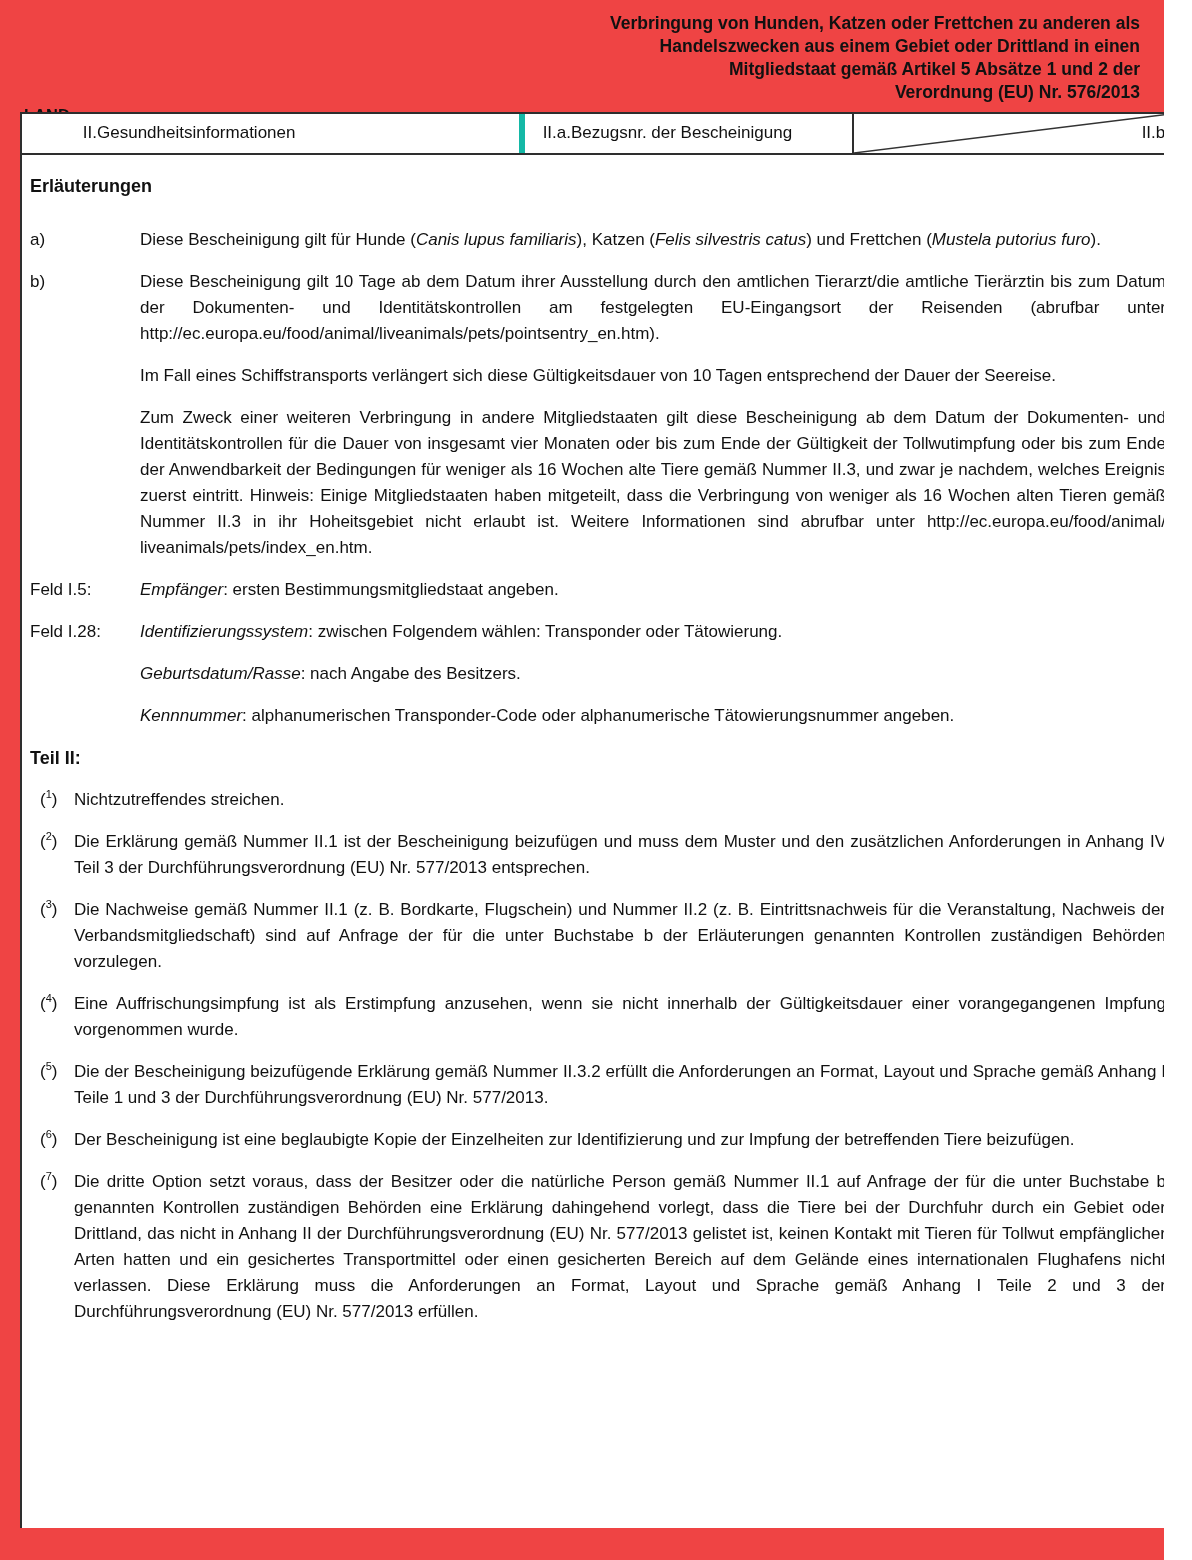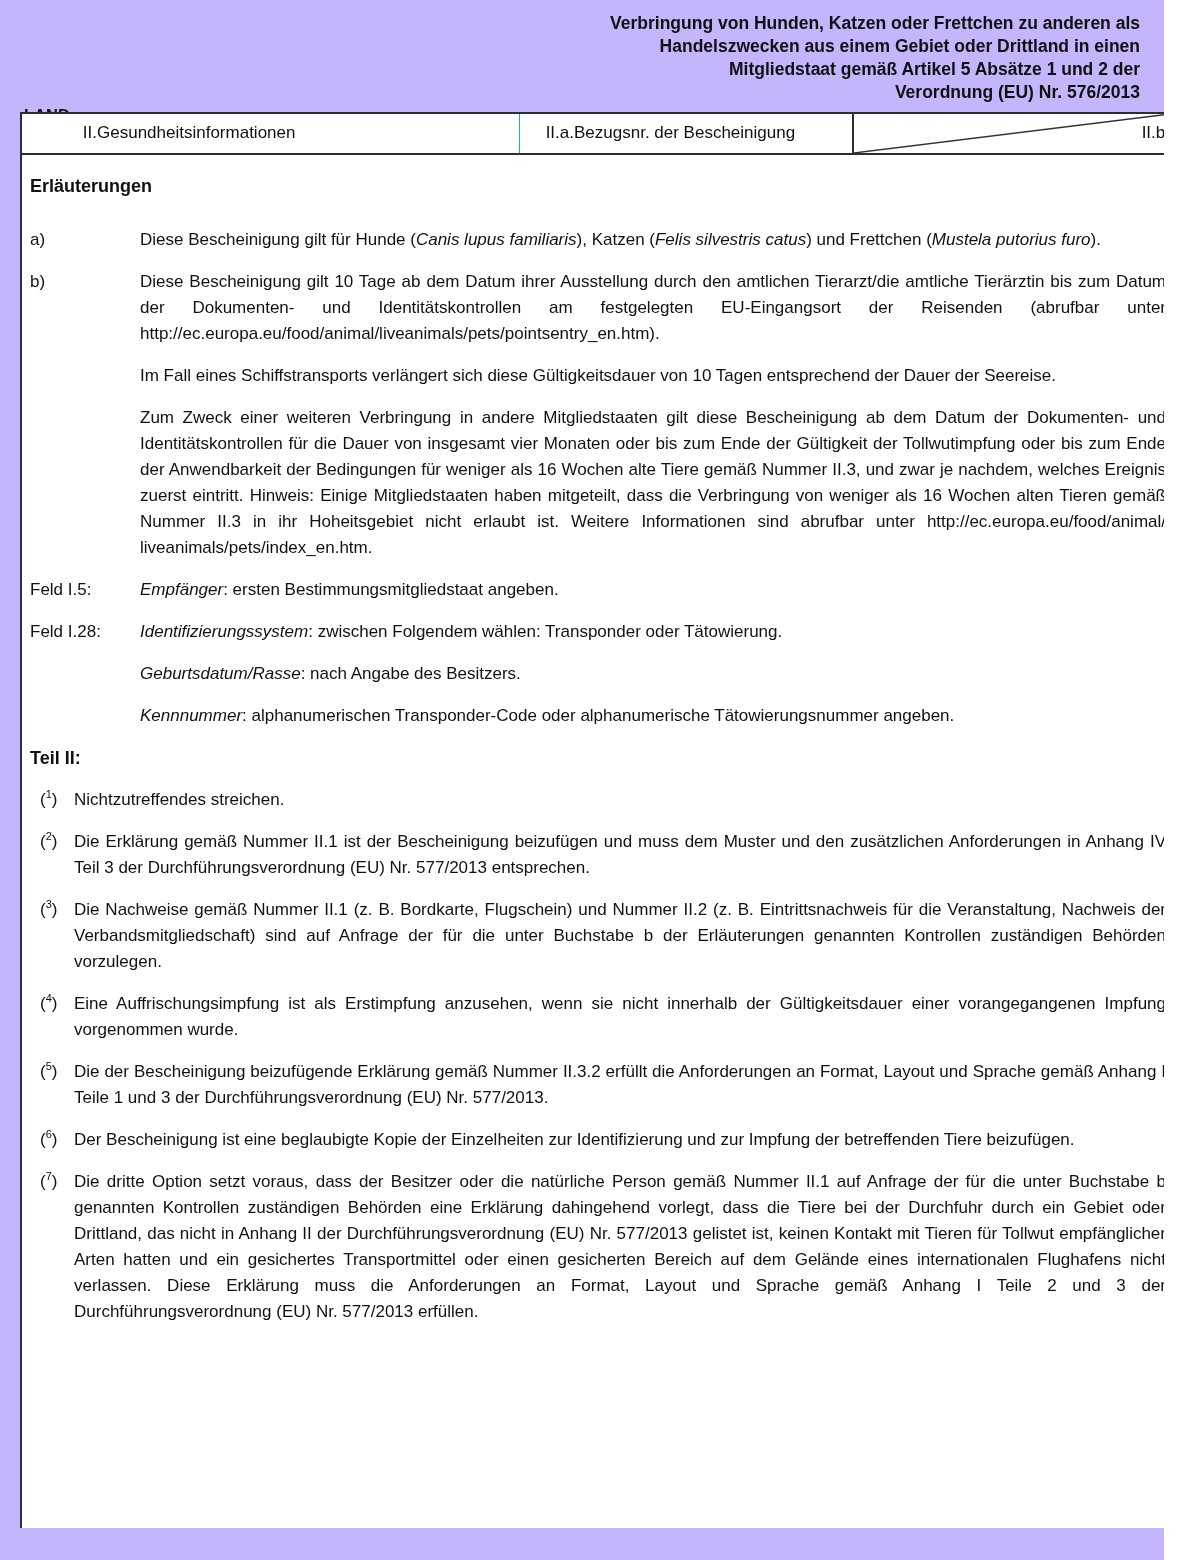--- a/index.html
+++ b/index.html
@@ -3,21 +3,21 @@
 <meta charset="utf-8">
 <style>
   html, body { margin:0; padding:0; }
   body {
     width:1192px; height:1560px;
     background:#ffffff;
     font-family:"Liberation Sans", sans-serif;
     color:#111111;
     -webkit-font-smoothing:antialiased;
   }
-  .page { position:relative; width:1164px; height:1560px; overflow:hidden; background:#c4b5fd; }
+  .page { position:relative; width:1164px; height:1560px; overflow:hidden; background:#ef4444; }
 
   
   .doc-title {
     position:absolute; top:12px; right:24px; width:660px;
     text-align:right; font-weight:bold; font-size:17.5px; line-height:23px;
   }
   
   .country {
     position:absolute; left:24px; top:82px;
     font-weight:bold; font-size:16.5px;margin-top:24px;
@@ -27,21 +27,21 @@
   .frame {
     position:absolute; left:20px; top:112px; width:1152px; height:1416px;
     box-sizing:border-box;
     border:2px solid #2e2e2e; border-bottom:none;
     background:#fff;
   }
   .head-row { display:flex; height:41px; border-bottom:2px solid #2e2e2e; box-sizing:border-box; font-size:17px;text-align:right; }
   .head-cell { box-sizing:border-box; padding-top:9px; white-space:nowrap; overflow:hidden; }
   .cell-1 { width:497px; padding-left:9px; display:flex; }
   .cell-1 .code { width:66px; flex:none; }
-  .cell-2 { width:333px; border-left:1px solid #14b8a6; padding-left:8px; display:flex; }
+  .cell-2 { width:333px; border-left:6px solid #14b8a6; padding-left:0; display:flex; }
   .cell-2 .code { width:46px; flex:none; }
   .cell-3 { flex:1; border-left:2px solid #2e2e2e; padding-left:12px; position:relative; }
   .cell-3 .code { position:relative; z-index:2;margin-left:46px; }
   .diag { position:absolute; left:0; top:0; width:100%; height:100%; z-index:1; }
 
   
   .content { padding:18px 4px 0 8px; font-size:17px; line-height:26px; }
   .section-heading { font-weight:bold; font-size:18px; line-height:26px; margin:0 0 16px 0; }
   .heading-notes { margin-bottom:28px; }
   .para { display:flex; margin:0 0 16px 0; }

